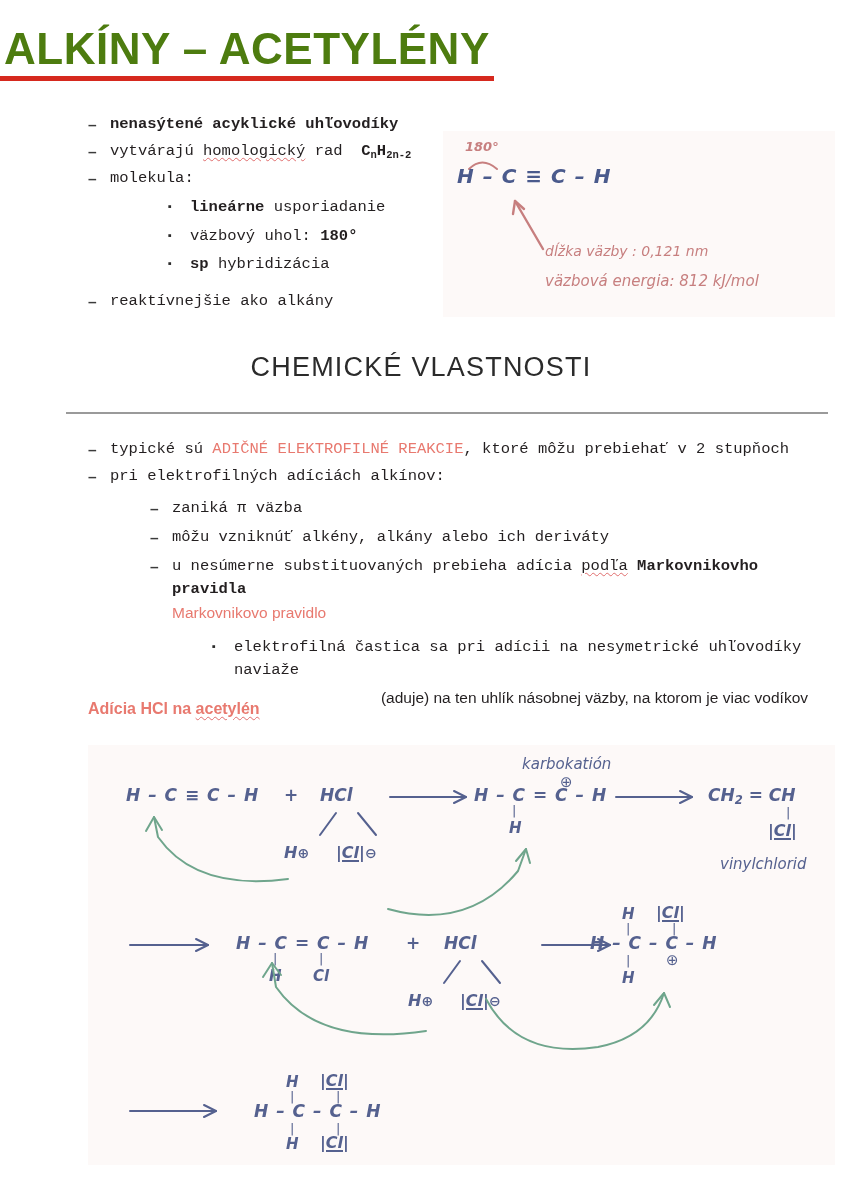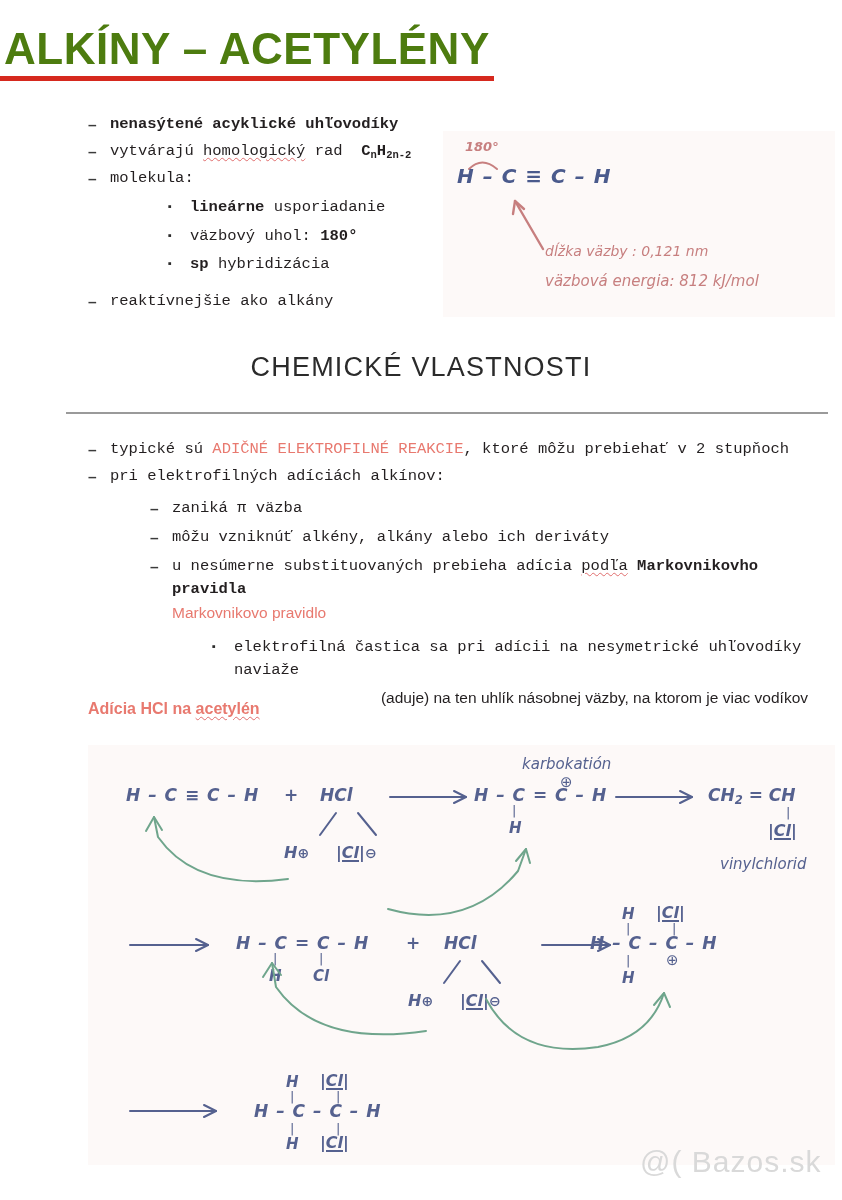--- a/index.html
+++ b/index.html
@@ -351,17 +351,14 @@
     <div class="hw hw-blue2" style="left:202px; top:344px; font-size:13px;">|</div>
     <div class="hw hw-blue2" style="left:248px; top:344px; font-size:13px;">|</div>
     <div class="hw hw-blue2" style="left:166px; top:356px; font-size:17px; font-weight:700; letter-spacing:1px;">H – C – C – H</div>
     <div class="hw hw-blue2" style="left:202px; top:376px; font-size:13px;">|</div>
     <div class="hw hw-blue2" style="left:248px; top:376px; font-size:13px;">|</div>
     <div class="hw hw-blue2" style="left:198px; top:390px; font-size:15px; font-weight:700;">H</div>
     <div class="hw hw-blue2" style="left:232px; top:388px; font-size:16px; font-weight:700;"><span class="u-red" style="text-decoration-color:#55618f;">|Cl|</span></div>
 
   </div>
 
-  <div class="watermark" style="left:640px; top:1145px;">
-    <span>@( Bazos.sk</span>
-  </div>
 
 </div>
 
 </body></html>

